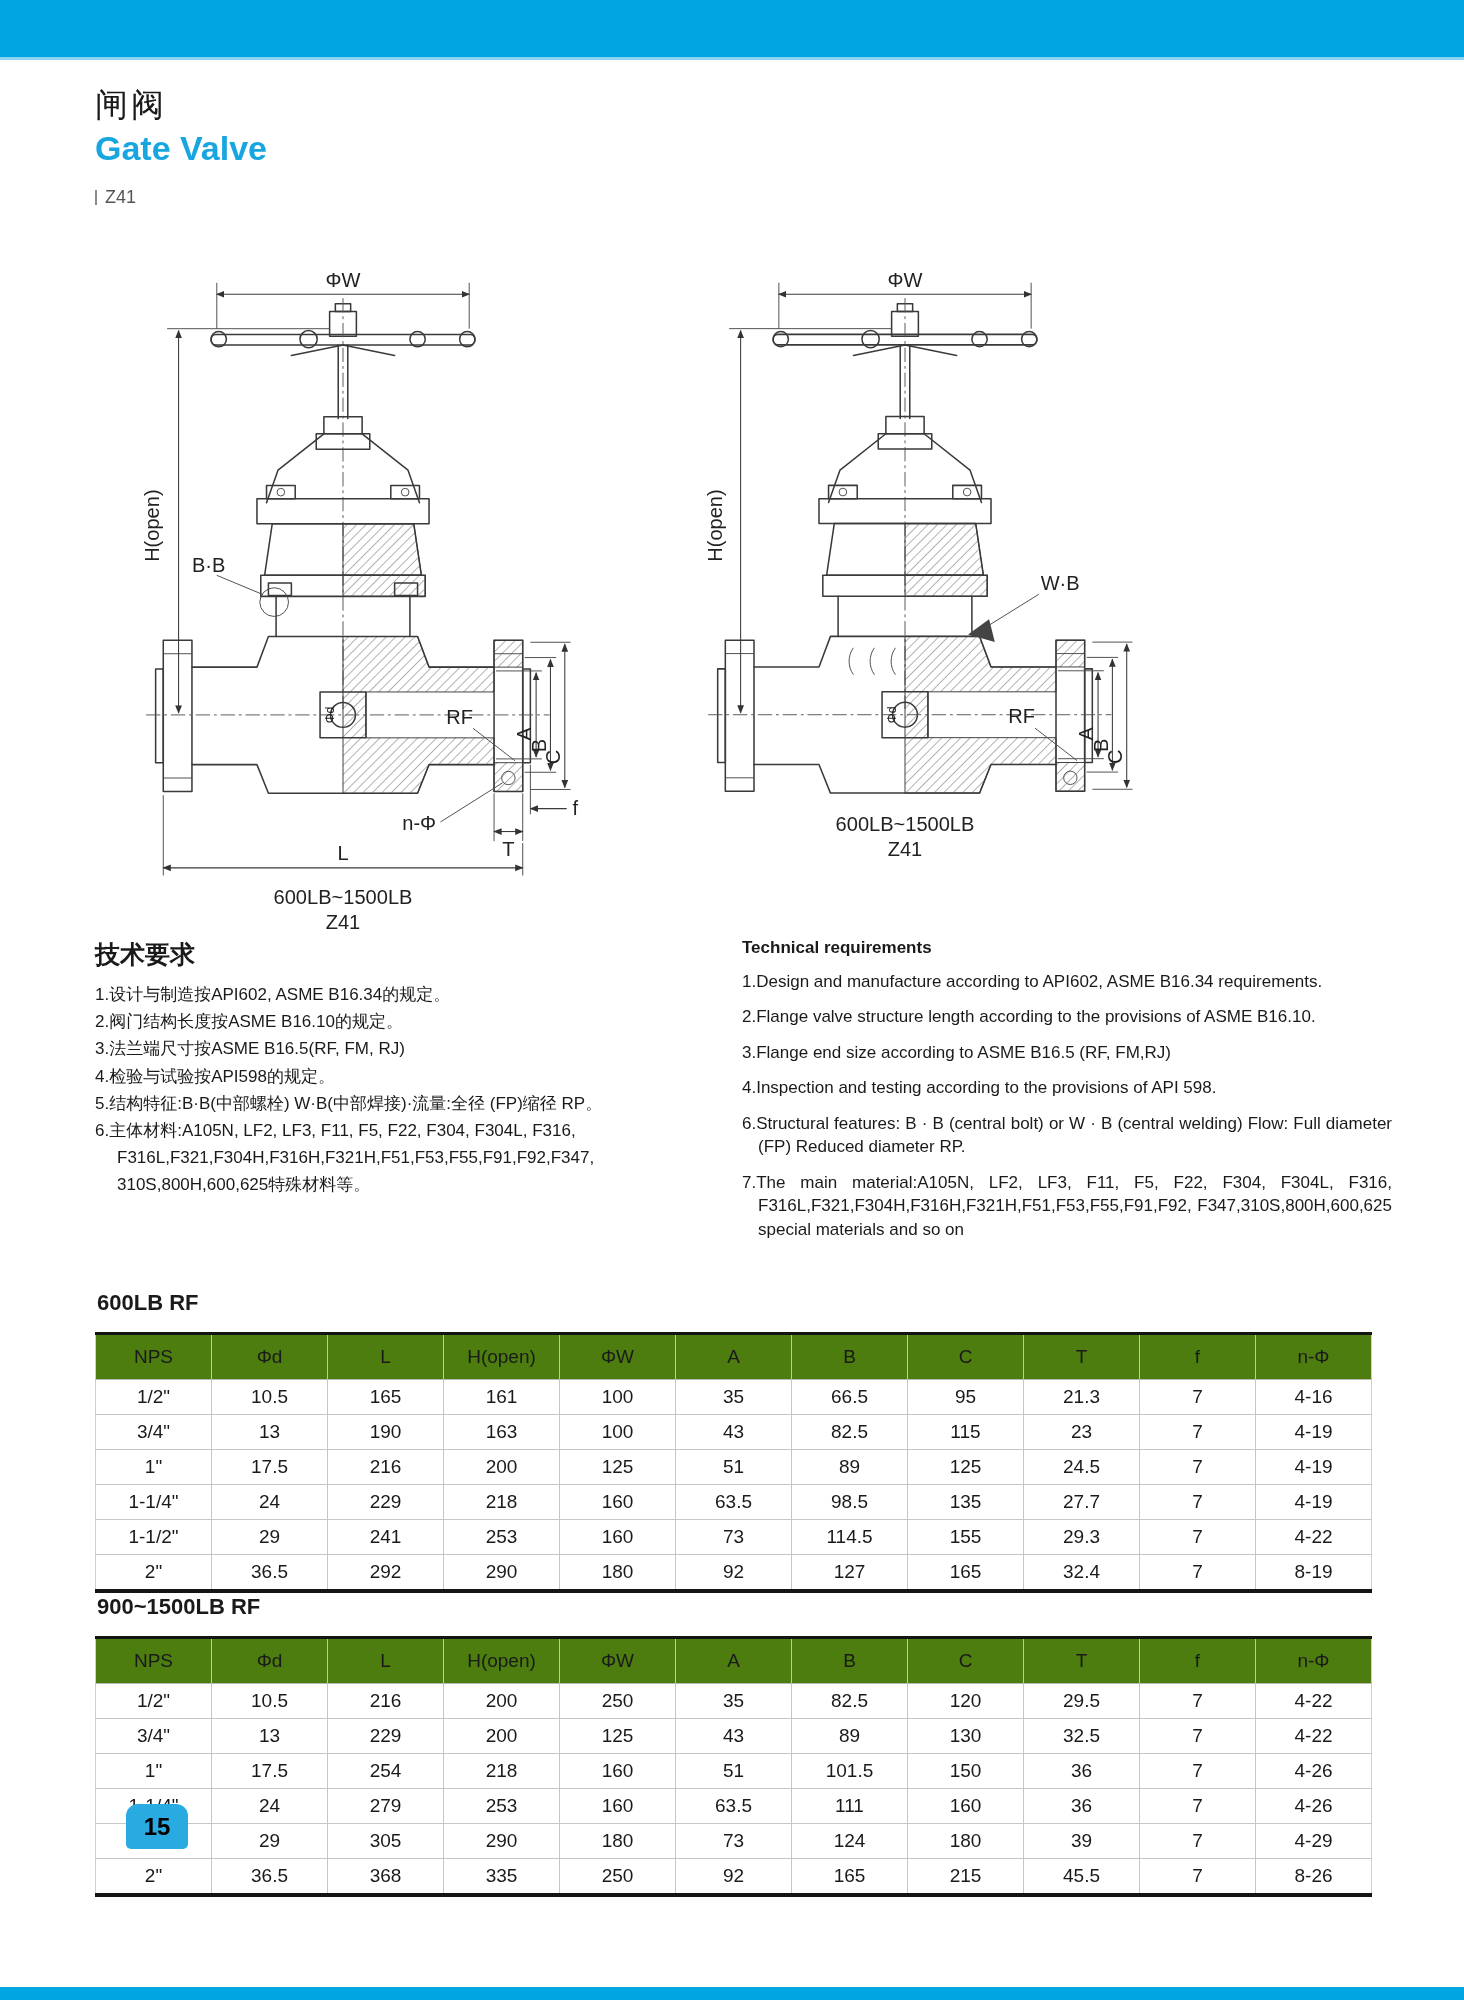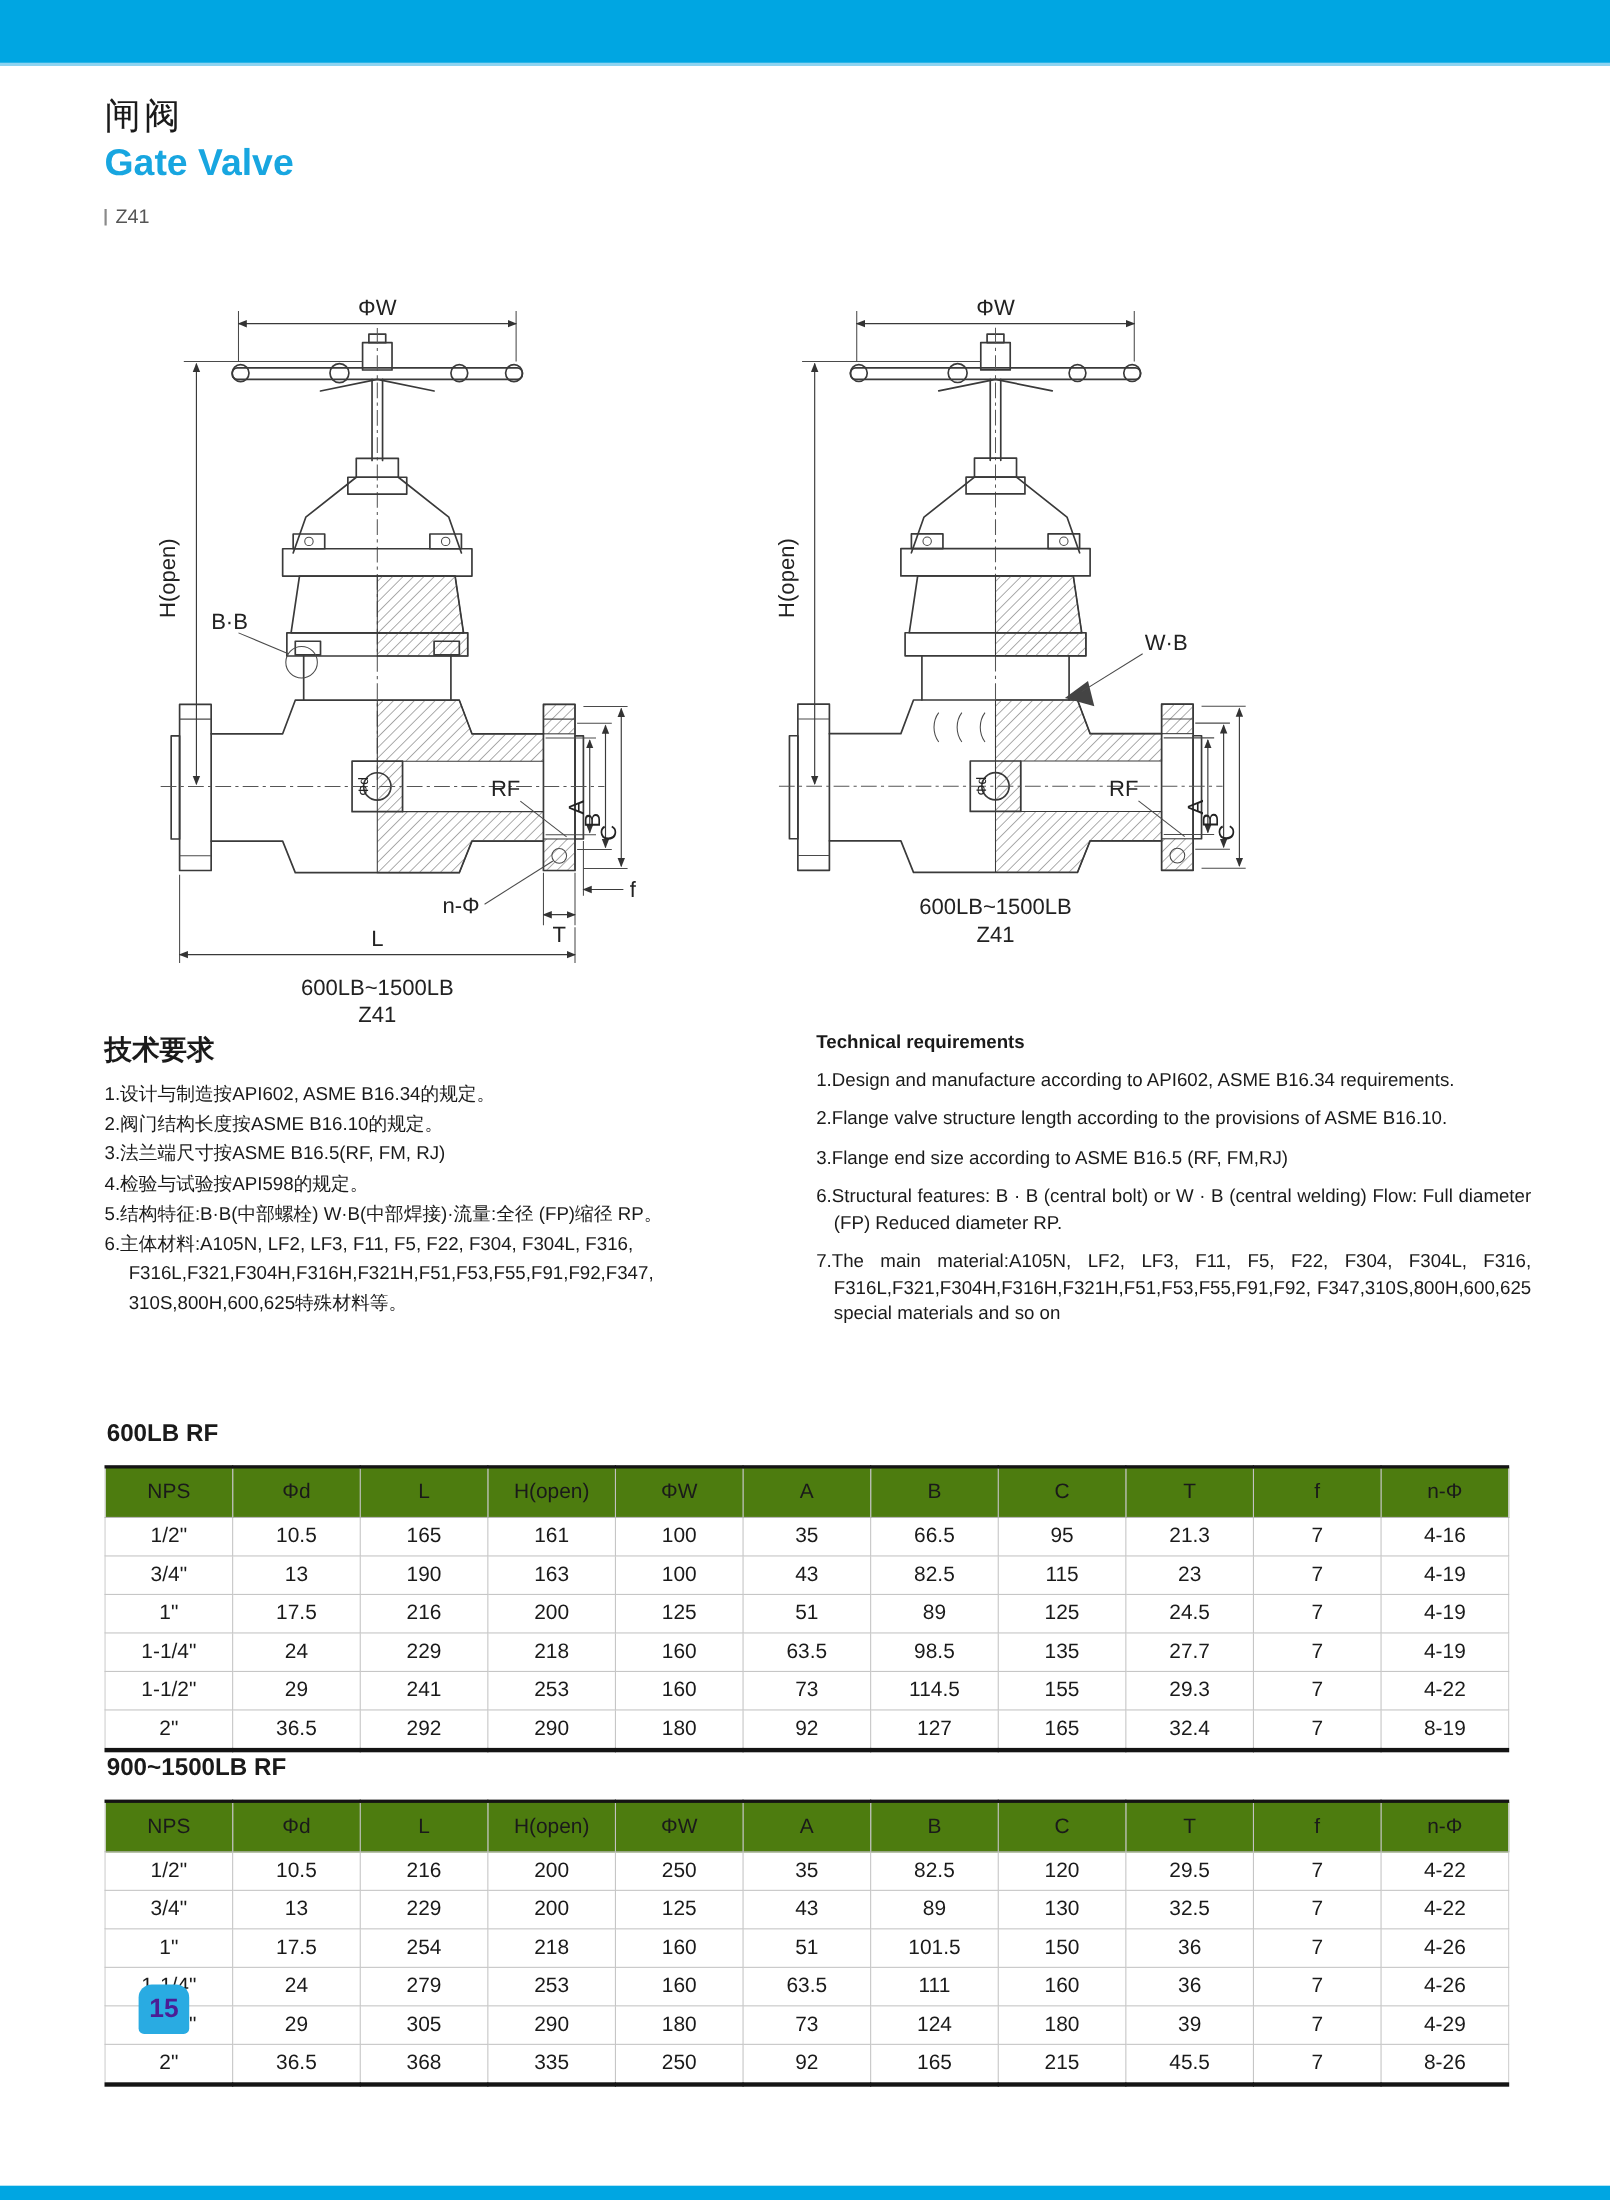--- a/index.html
+++ b/index.html
@@ -33,21 +33,21 @@
   .tech.en .req-item{font-size:17px;line-height:1.38;padding-left:16px;text-indent:-16px;text-align:justify;margin-top:12px;}
   .table-block{position:absolute;left:95px;width:1277px;}
   .table-block.t1{top:1290px;}
   .table-block.t2{top:1594px;}
   .table-title{font-size:22px;font-weight:bold;margin:0 0 16px 2px;}
   table.spec{width:100%;border-collapse:collapse;table-layout:fixed;border-top:3px solid #141414;border-bottom:4px solid #141414;font-size:19px;}
   table.spec th{background:#4d7c0f;font-weight:normal;padding:11px 2px;border-left:1px solid #c2c2c2;border-right:1px solid #c2c2c2;border-bottom:1px solid #b8b8b8;text-align:center;}
   table.spec td{padding:6px 2px;border:1px solid #c6c6c6;border-top:none;text-align:center;}
   table.spec tr td:first-child, table.spec tr th:first-child{border-left:1px solid #d0d0d0;}
   table.spec tr td:last-child, table.spec tr th:last-child{border-right:1px solid #d0d0d0;}
-  .page-badge{position:absolute;left:126px;top:1804px;width:46px;height:45px;background:#29abe2;border-radius:12px 12px 5px 5px;color:#4c1d95;font-size:24px;font-weight:bold;display:flex;align-items:center;justify-content:center;}
+  .page-badge{position:absolute;left:126px;top:1804px;width:62px;height:45px;background:#29abe2;border-radius:12px 12px 5px 5px;color:#000000;font-size:24px;font-weight:bold;display:flex;align-items:center;justify-content:center;}
 </style>
 </head>
 <body>
 
 <div class="top-bar"></div>
 
 <div class="header">
   <h1 class="title-zh">闸阀</h1>
   <h2 class="title-en">Gate Valve</h2>
   <div class="model-line">
@@ -267,20 +267,21 @@
       <div class="req-item">6.主体材料:A105N, LF2, LF3, F11, F5, F22, F304, F304L, F316, F316L,F321,F304H,F316H,F321H,F51,F53,F55,F91,F92,F347, 310S,800H,600,625特殊材料等。</div>
     </div>
 </div>
 
 <div class="tech en">
   <h3 class="tech-heading">Technical requirements</h3>
   <div>
       <div class="req-item">1.Design and manufacture according to API602, ASME B16.34 requirements.</div>
       <div class="req-item">2.Flange valve structure length according to the provisions of ASME B16.10.</div>
       <div class="req-item">3.Flange end size according to ASME B16.5 (RF, FM,RJ)</div>
+      <div class="req-item">4.Inspection and testing according to the provisions of API 598.</div>
       <div class="req-item">6.Structural features: B · B (central bolt) or W · B (central welding) Flow: Full diameter (FP) Reduced diameter RP.</div>
       <div class="req-item">7.The main material:A105N, LF2, LF3, F11, F5, F22, F304, F304L, F316, F316L,F321,F304H,F316H,F321H,F51,F53,F55,F91,F92, F347,310S,800H,600,625 special materials and so on</div>
     </div>
 </div>
 
 <div class="table-block t1">
   <h4 class="table-title">600LB RF</h4>
   <table class="spec">
     <thead>
         <tr>

